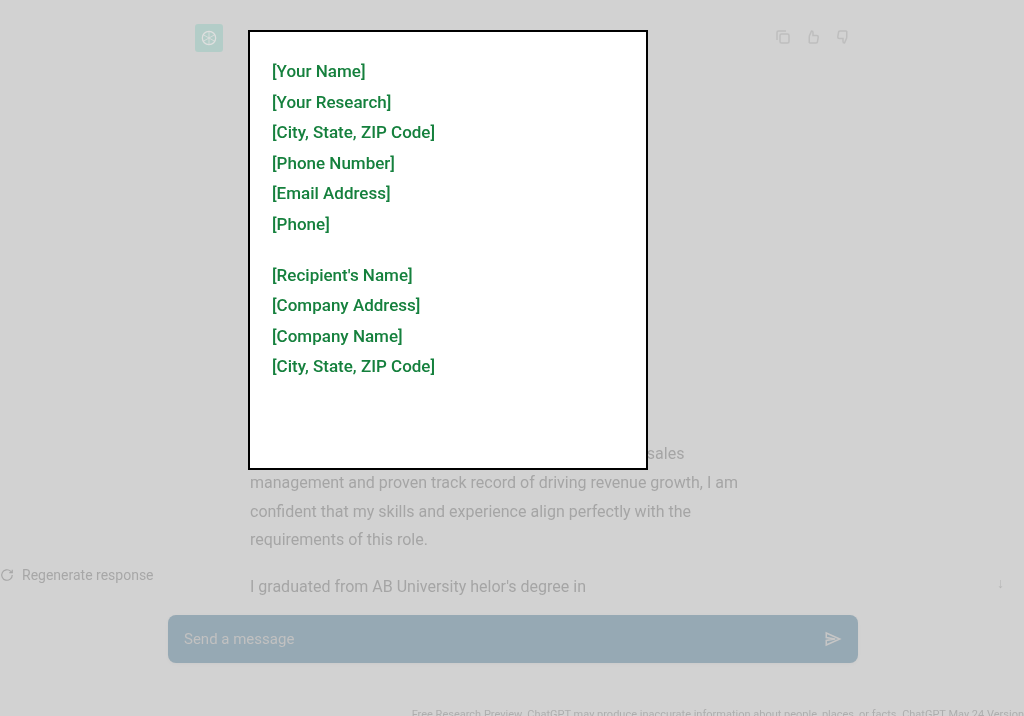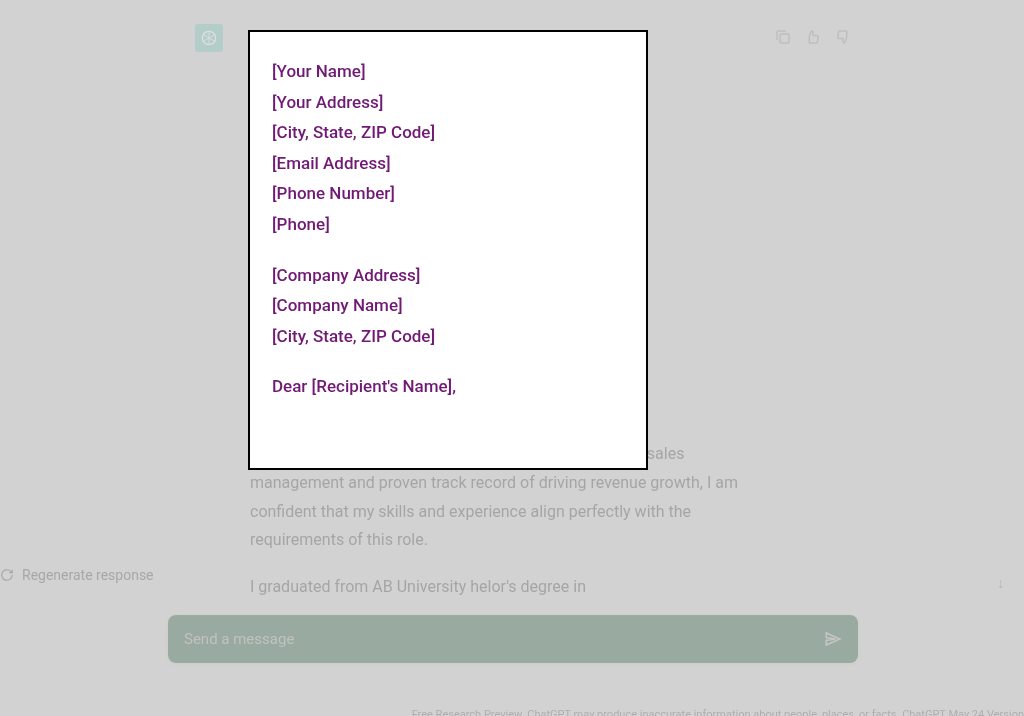--- a/index.html
+++ b/index.html
@@ -86,21 +86,21 @@
       top: 575px;
       color: #777;
       font-size: 14px;
     }
     .input-bar {
       position: absolute;
       left: 168px;
       top: 615px;
       width: 690px;
       height: 48px;
-      background: #14532d;
+      background: #0c4a6e;
       border-radius: 8px;
       box-shadow: 0 1px 3px rgba(0,0,0,0.1);
       display: flex;
       align-items: center;
       padding: 0 16px;
     }
     .input-placeholder {
       color: #9a9a9a;
       font-size: 15px;
       flex: 1;
@@ -129,21 +129,21 @@
       position: absolute;
       left: 248px;
       top: 30px;
       width: 400px;
       height: 440px;
       background: #fff;
       border: 2px solid #000;
       z-index: 10;
       padding: 24px 22px;
       font-size: 17px;
-      color: #701a75;
+      color: #15803d;
       font-weight: 500;
       line-height: 1.8;
       overflow: hidden;
     }
     .modal .block {
       margin-bottom: 20px;
     }
     .modal .line {
       display: block;
     }
@@ -196,27 +196,25 @@
 <div class="footer">
   <span>Free Research Preview. ChatGPT may produce inaccurate information about people, places, or facts. </span>
   <a href="#">ChatGPT May 24 Version</a>
 </div>
 
 <div class="overlay"></div>
 
 <div class="modal">
   <div class="block">
     <span class="line">[Your Name]</span>
-    <span class="line">[Your Address]</span>
+    <span class="line">[Your Research]</span>
     <span class="line">[City, State, ZIP Code]</span>
+    <span class="line">[Phone Number]</span>
     <span class="line">[Email Address]</span>
-    <span class="line">[Phone Number]</span>
     <span class="line">[Phone]</span>
   </div>
   <div class="block">
+    <span class="line">[Recipient's Name]</span>
     <span class="line">[Company Address]</span>
     <span class="line">[Company Name]</span>
     <span class="line">[City, State, ZIP Code]</span>
   </div>
-  <div class="block">
-    <span class="line">Dear [Recipient's Name],</span>
-  </div>
 </div>
 
 </body></html>

